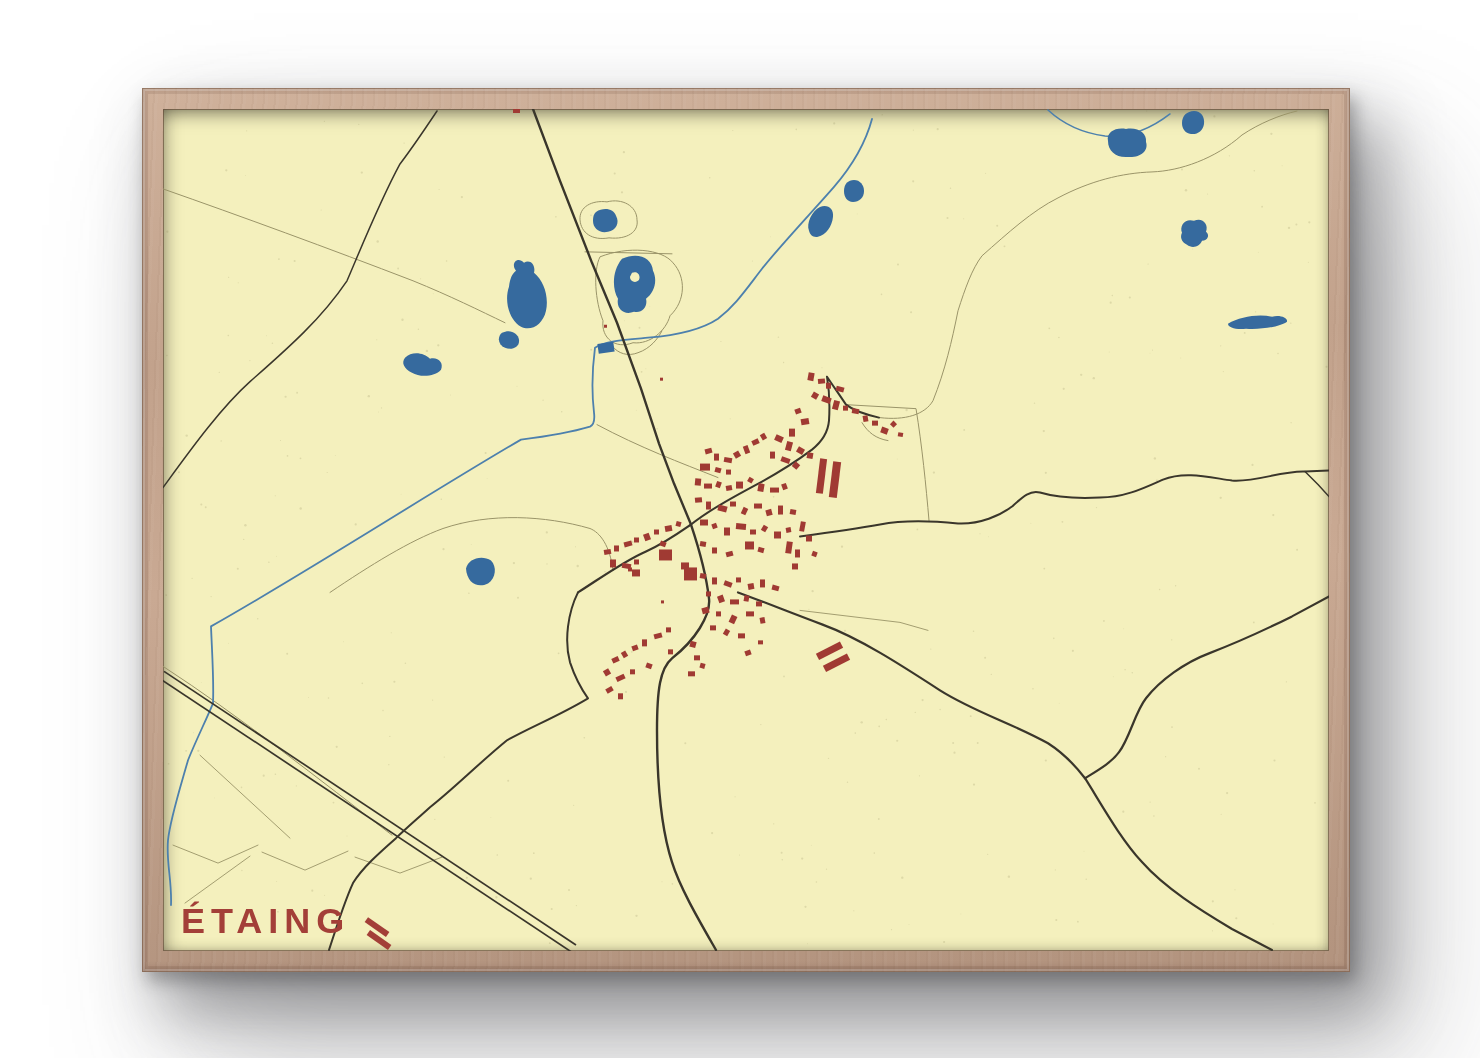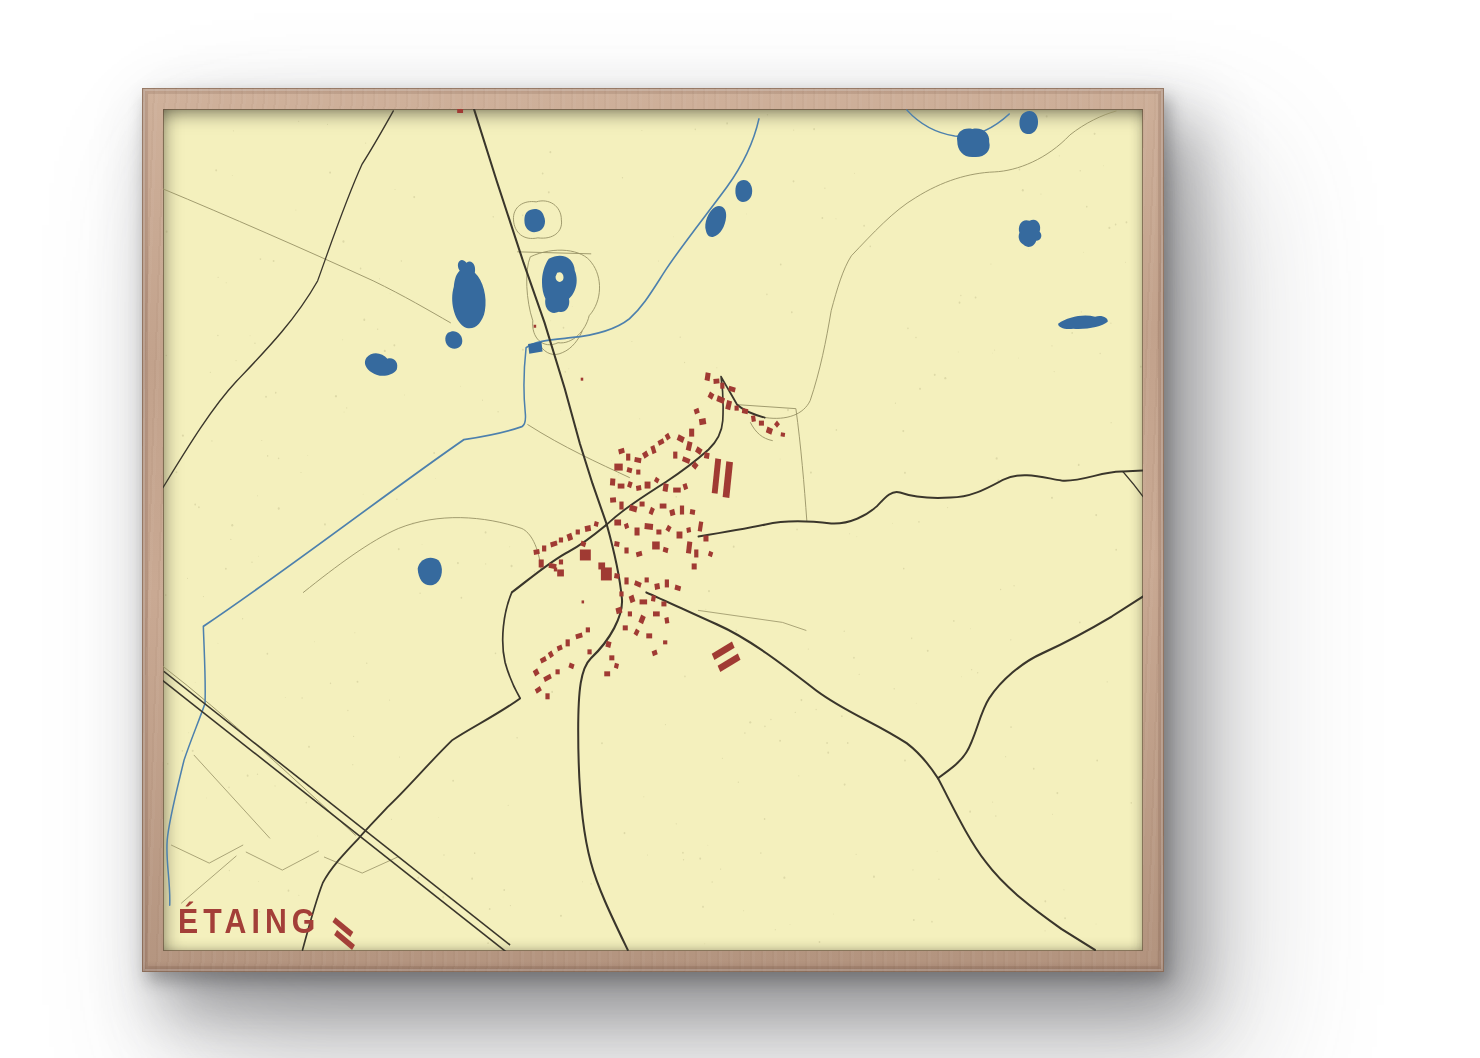--- a/index.html
+++ b/index.html
@@ -1,18 +1,18 @@
 <!DOCTYPE html>
 <html style="--paper: #f4f0bd; --title: #a33f38;"><head>
 <meta charset="utf-8">
 <style>
   html,body{margin:0;padding:0;width:1480px;height:1058px;background:#ffffff;overflow:hidden;
     font-family:"Liberation Sans", sans-serif;}
   .wall{position:relative;width:1480px;height:1058px;background:#ffffff;}
-  .frame{position:absolute;left:142px;top:88px;width:1022px;height:884px;box-sizing:border-box;
+  .frame{position:absolute;left:142px;top:88px;width:1208px;height:884px;box-sizing:border-box;
     padding:21px;
     background:linear-gradient(178deg,#cfb19b 0%,#c2a28c 30%,#c9a993 55%,#b2937e 100%);
     box-shadow:26px 36px 60px 6px rgba(55,55,60,.42),60px 85px 130px 12px rgba(80,80,85,.25),
       5px 9px 16px rgba(40,40,40,.35);}
   .frame::after{content:"";position:absolute;inset:0;pointer-events:none;
     border:1px solid rgba(108,78,60,.55);
     box-shadow:inset 0 0 0 2px rgba(255,255,255,.20),inset 0 0 0 5px rgba(120,90,70,.18),
       inset 0 -3px 6px rgba(70,45,35,.25);}
   .frame::before{content:"";position:absolute;inset:0;pointer-events:none;opacity:.5;
     background:repeating-linear-gradient(92deg,rgba(120,88,66,.10) 0 2px,rgba(255,255,255,.06) 2px 5px,transparent 5px 11px);}

